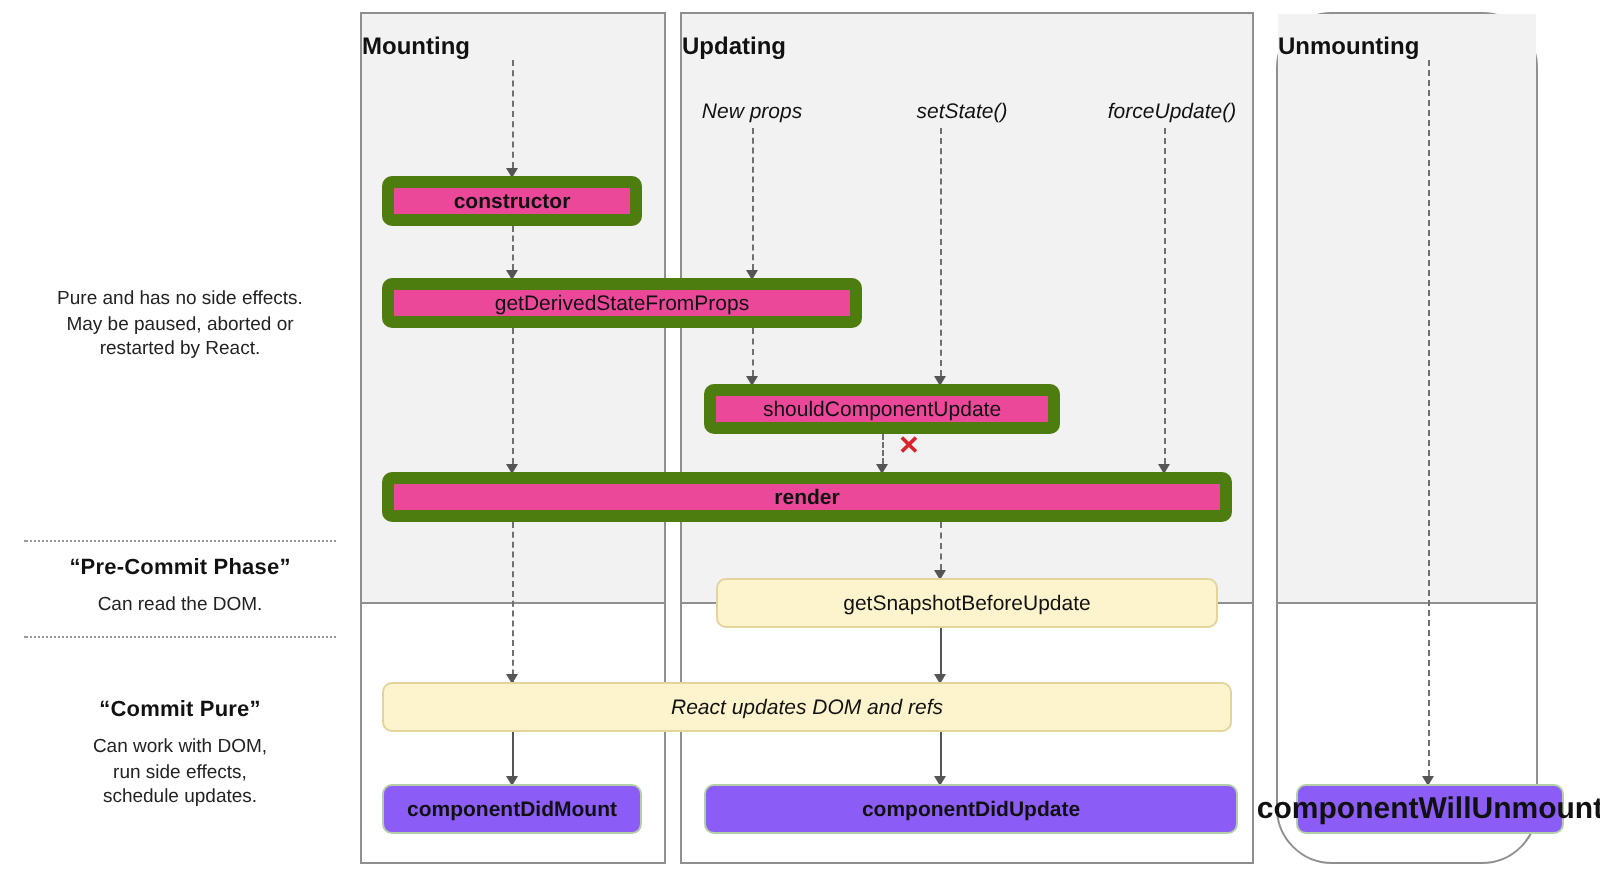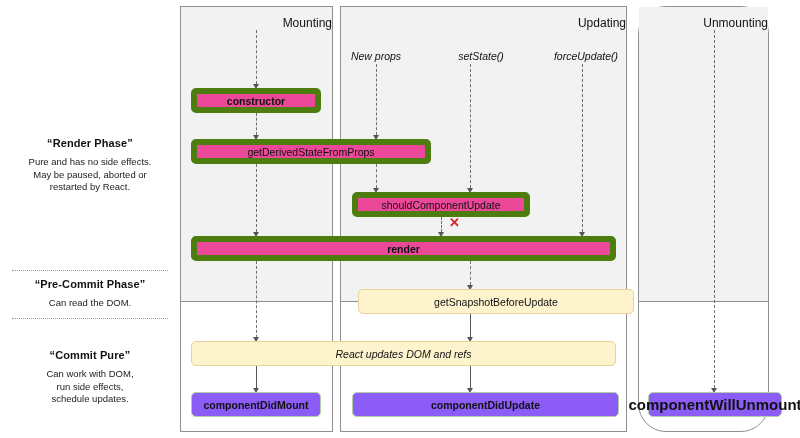--- a/index.html
+++ b/index.html
@@ -29,21 +29,21 @@
   .col {
     position:absolute; top:6px; box-sizing:border-box;
     border:1px solid #8f8f8f; background:#ffffff;
   }
   .col-gray {
     position:absolute; left:0; top:0; right:0;
     background:#f2f2f2; border-bottom:1px solid #8f8f8f;
   }
   .col-head {
     position:absolute; left:0; right:0; top:9px;
-    text-align:right; font-size:12px; font-weight:normal; color:#111;
+    text-align:left; font-size:12px; font-weight:bold; color:#111;
   }
 
   
   .trigger {
     position:absolute; font-size:10.5px; font-style:italic; color:#111;
     text-align:center; white-space:nowrap;
   }
 
   
   .box {
@@ -72,21 +72,20 @@
     position:absolute; color:#d8232a; font-size:13px; font-weight:bold;
     font-family:"Liberation Sans", sans-serif; line-height:1;
   }
 </style>
 </head>
 <body>
 
 <div id="stage">
 
   <div class="phase-block" style="top:137px;">
-    <div class="phase-title">“Render Phase”</div>
     <div class="phase-desc" style="white-space:pre-line;">Pure and has no side effects.
 May be paused, aborted or
 restarted by React.</div>
   </div>
 
   <div class="dotted-sep" style="top:270px;"></div>
 
   <div class="phase-block" style="top:278px;">
     <div class="phase-title">“Pre-Commit Phase”</div>
     <div class="phase-desc" style="white-space:pre-line;">Can read the DOM.</div>
@@ -157,21 +156,21 @@
   <div class="arrowhead" style="left:710.5px; top:388px;"></div>
 
   <div class="box blue bold" style="left:191px; top:88px; width:130px;">constructor</div>
 
   <div class="box blue" style="left:191px; top:139px; width:240px;">getDerivedStateFromProps</div>
 
   <div class="box blue bold" style="left:191px; top:236px; width:425px;">render</div>
 
   <div class="box blue" style="left:352px; top:192px; width:178px;">shouldComponentUpdate</div>
 
-  <div class="box yellow" style="left:358px; top:289px; width:276px;">getSnapshotBeforeUpdate</div>
+  <div class="box yellow" style="left:358px; top:289px; width:251px;">getSnapshotBeforeUpdate</div>
 
   <div class="box yellow italic" style="left:191px; top:341px; width:425px;">React updates DOM and refs</div>
 
   <div class="box green bold" style="left:191px; top:392px; width:130px;">componentDidMount</div>
 
   <div class="box green bold" style="left:352px; top:392px; width:267px;">componentDidUpdate</div>
 
   <div class="box green bold" style="left:648px; top:392px; width:134px; font-size:15px;">componentWillUnmount</div>
 
 </div>

